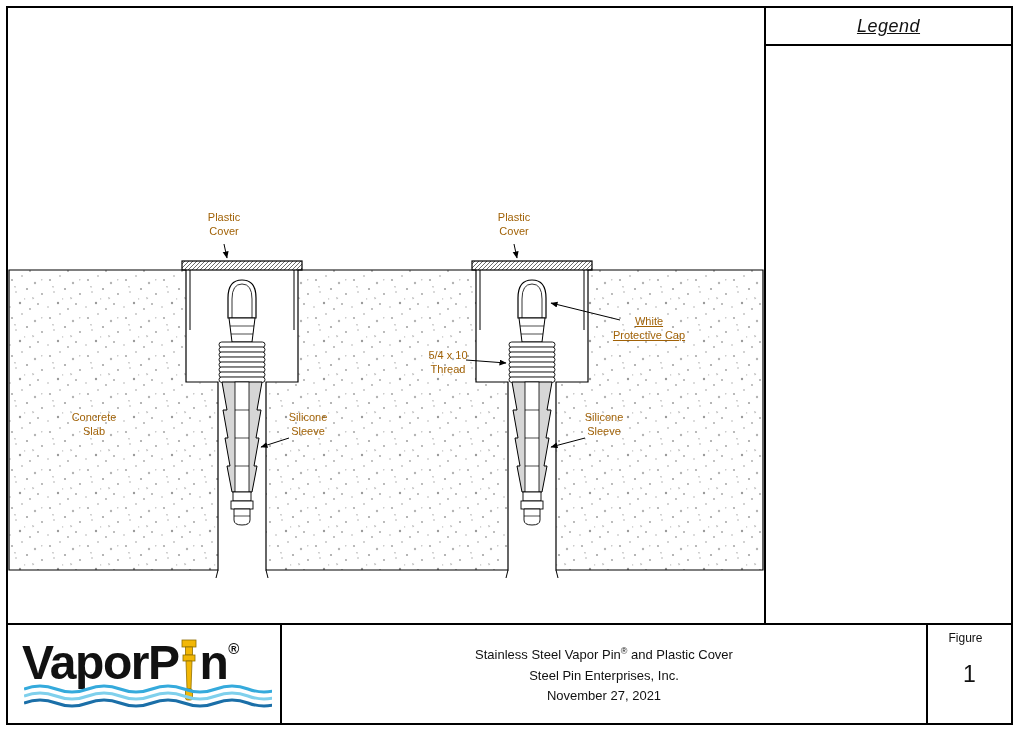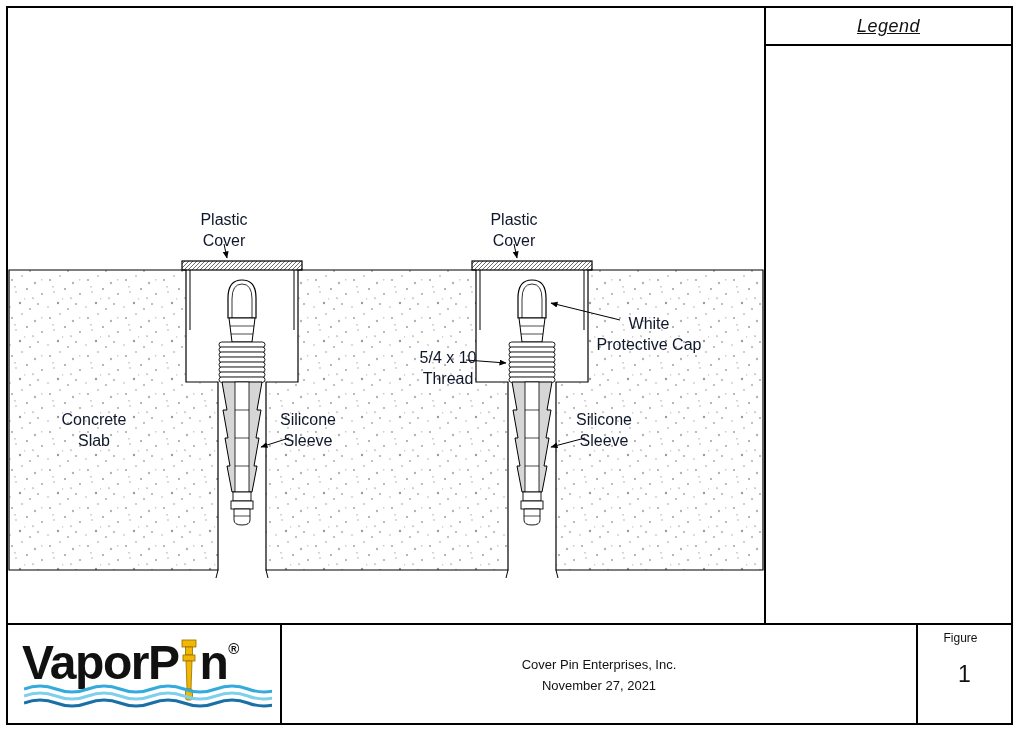--- a/index.html
+++ b/index.html
@@ -4,22 +4,22 @@
 <style>
   html,body{margin:0;padding:0;background:#e9e9e9;}
   .sheet{
     position:relative;width:1019px;height:731px;background:#ffffff;
     font-family:"Liberation Sans",sans-serif;color:#111;overflow:hidden;
   }
   .frame{position:absolute;left:6px;top:6px;width:1003px;height:715px;border:2px solid #000;}
   .drawing-area{position:absolute;left:0;top:0;width:756px;height:615px;border-right:2px solid #000;}
   .drawing-area svg{position:absolute;left:0;top:0;}
   .lbl{
-    position:absolute;font-size:16px;line-height:1.3;text-align:center;
-    white-space:pre-line;color:#0f172a;
+    position:absolute;font-size:11px;line-height:1.3;text-align:center;
+    white-space:pre-line;color:#a16207;
   }
   .legend-panel{position:absolute;left:758px;top:0;width:245px;height:615px;}
   .legend-header{
     height:36px;border-bottom:2px solid #000;display:flex;align-items:center;justify-content:center;
   }
   .legend-title{font-size:18px;font-style:italic;text-decoration:underline;letter-spacing:.5px;}
   .legend-body{height:579px;}
   .title-block{
     position:absolute;left:0;top:615px;width:1003px;height:100px;border-top:2px solid #000;
     display:flex;
@@ -28,21 +28,21 @@
   .logo-row{display:flex;align-items:flex-end;height:58px;}
   .logo-word{font-size:48px;font-weight:bold;letter-spacing:-1.5px;line-height:1;}
   .logo-pin-svg{margin:0 1px -16px 2px;}
   .logo-reg{font-size:15px;font-weight:bold;position:relative;top:-30px;left:1px;}
   .logo-waves{margin-top:-4px;margin-left:2px;display:block;}
   .title-cell{
     flex:1;border-left:2px solid #000;display:flex;flex-direction:column;
     align-items:center;justify-content:center;gap:3px;font-size:13px;line-height:1.35;
   }
   .title-cell sup{font-size:9px;}
-  .figure-cell{width:95px;border-left:2px solid #000;position:relative;box-sizing:border-box;}
+  .figure-cell{width:85px;border-left:2px solid #000;position:relative;box-sizing:border-box;}
   .figure-label{position:absolute;top:6px;left:0;right:8px;text-align:center;font-size:12px;}
   .figure-number{position:absolute;top:36px;left:0;right:0;text-align:center;font-size:23px;}
 </style>
 </head>
 <body>
 
 <div class="sheet">
   <div class="frame">
 
     <div class="drawing-area">
@@ -129,21 +129,21 @@
           <path d="M458,352 L498,355" marker-end="url(#arrow)"></path>
           <path d="M281,430 L253,439" marker-end="url(#arrow)"></path>
           <path d="M577,430 L543,439" marker-end="url(#arrow)"></path>
         </g>
       </svg>
 
       <div class="lbl" style="left:176px;top:202px;width:80px;">Plastic
 Cover</div>
       <div class="lbl" style="left:466px;top:202px;width:80px;">Plastic
 Cover</div>
-      <div class="lbl" style="left:585px;top:306px;width:112px;">White
+      <div class="lbl" style="left:585px;top:306px;width:112px;text-decoration:underline;">White
 Protective Cap</div>
       <div class="lbl" style="left:408px;top:340px;width:64px;">5/4 x 10
 Thread</div>
       <div class="lbl" style="left:266px;top:402px;width:68px;">Silicone
 Sleeve</div>
       <div class="lbl" style="left:562px;top:402px;width:68px;">Silicone
 Sleeve</div>
       <div class="lbl" style="left:48px;top:402px;width:76px;">Concrete
 Slab</div>
     </div>
@@ -174,21 +174,24 @@
           <sup class="logo-reg">®</sup>
         </div>
         <svg class="logo-waves" width="248" height="26" viewBox="0 0 248 26">
           <path d="M0,6 Q16,0 32,6 T64,6 T96,6 T128,6 T160,6 T192,6 T224,6 T256,6" fill="none" stroke-width="3" stroke="#35aadc"></path>
           <path d="M0,13 Q16,7 32,13 T64,13 T96,13 T128,13 T160,13 T192,13 T224,13 T256,13" fill="none" stroke-width="3" stroke="#7fd0ec"></path>
           <path d="M0,20 Q16,14 32,20 T64,20 T96,20 T128,20 T160,20 T192,20 T224,20 T256,20" fill="none" stroke-width="3" stroke="#1b6fa8"></path>
         </svg>
       </div>
 
       <div class="title-cell">
-        <div>Cover Pin Enterprises, Inc.</div>
+        <div>
+          <span>Stainless Steel Vapor Pin</span><sup>®</sup><span> and Plastic Cover</span>
+        </div>
+        <div>Steel Pin Enterprises, Inc.</div>
         <div>November 27, 2021</div>
       </div>
 
       <div class="figure-cell">
         <div class="figure-label">Figure</div>
         <div class="figure-number">1</div>
       </div>
 
     </div>
   </div>

